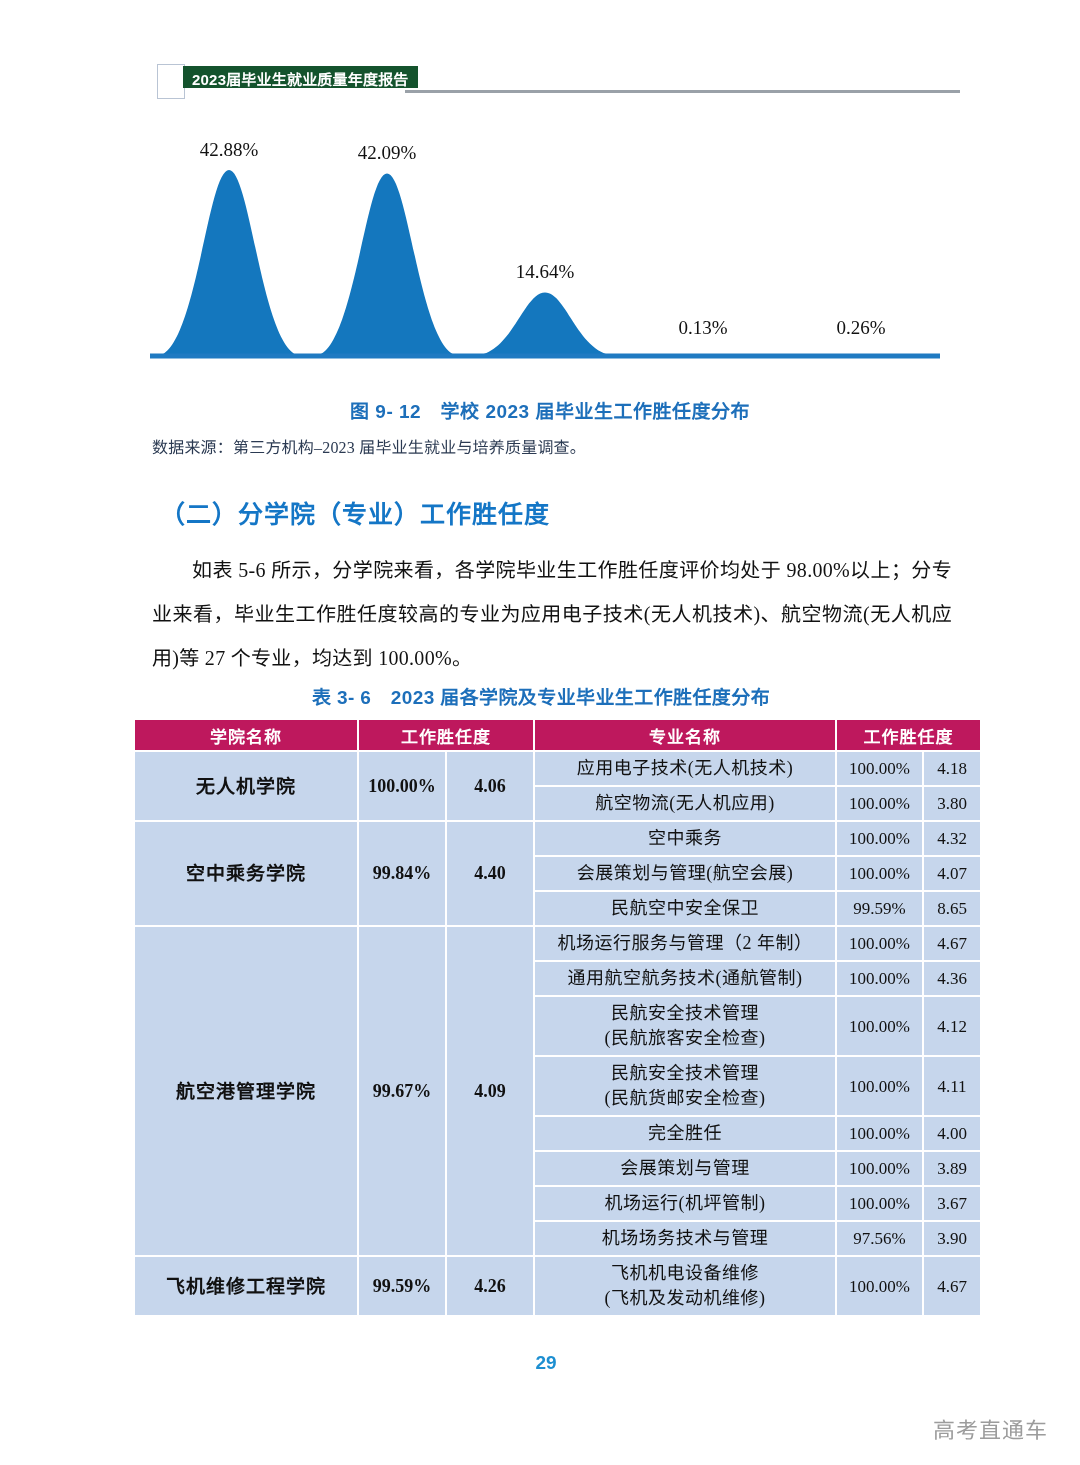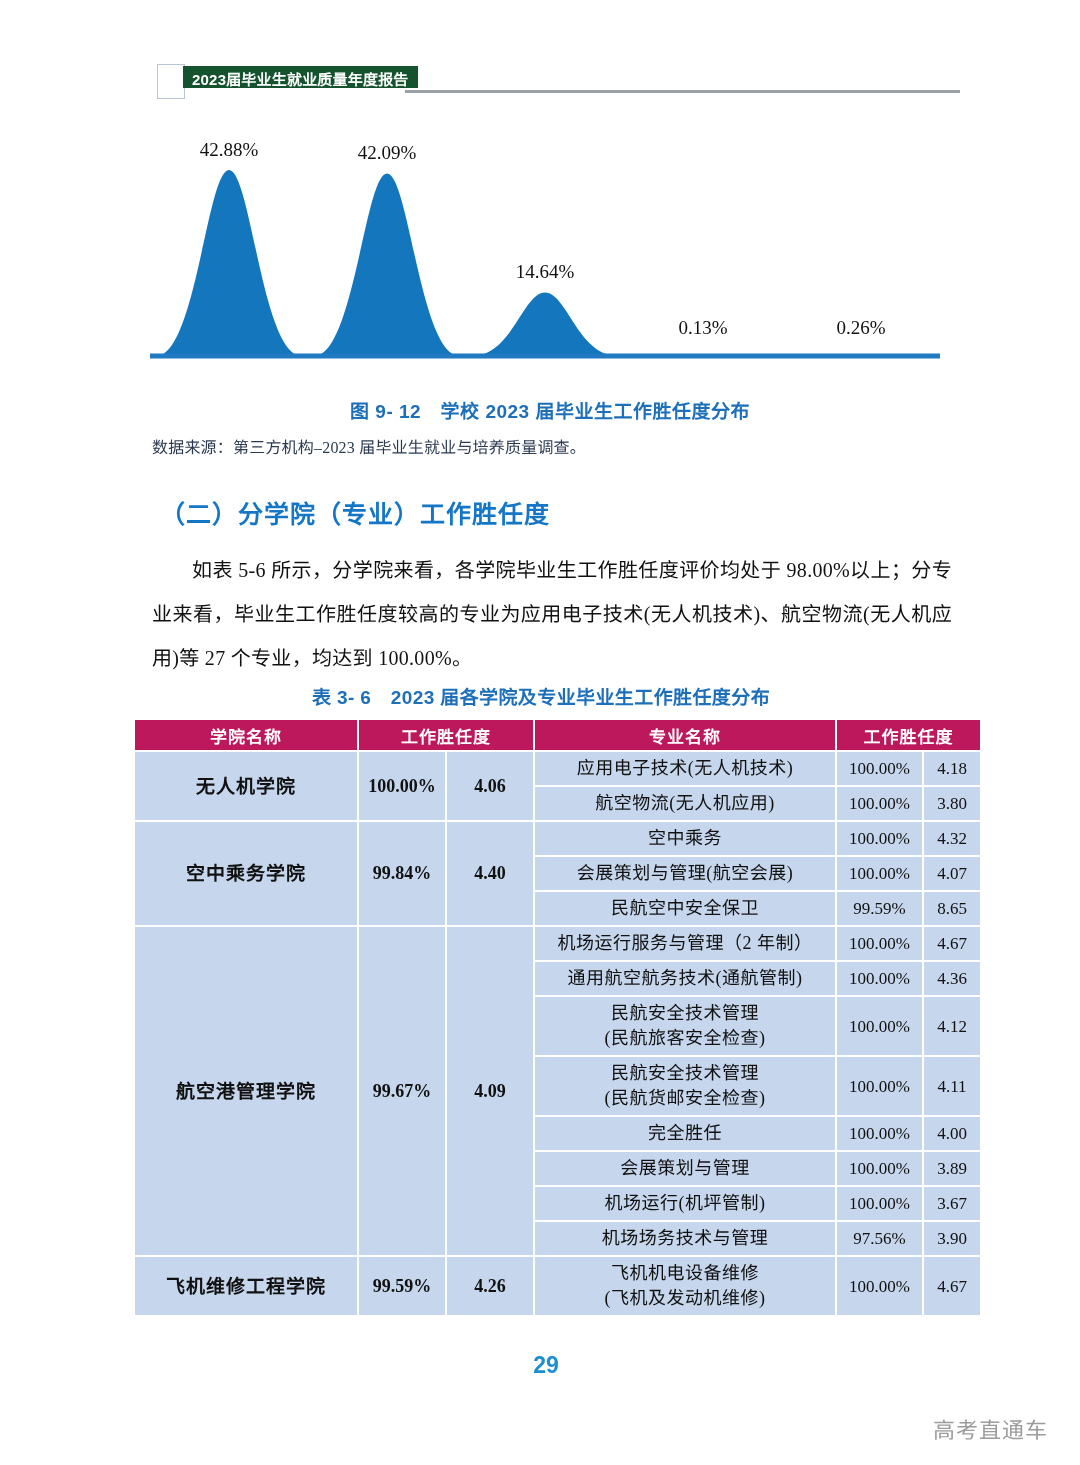--- a/index.html
+++ b/index.html
@@ -171,21 +171,21 @@
   td.major { font-size: 18px; letter-spacing: 0.5px; }
   td.mnum  { font-size: 17px; }
   .two-line { display: block; }
 
   
   .page-num {
     position: absolute;
     left: 526px; top: 1352px;
     width: 40px;
     text-align: center;
-    font-size: 23px;
+    font-size: 19px;
     font-weight: 700;
     color: #1d8fd1;
     font-family: "Liberation Sans", "DejaVu Sans", sans-serif;
   }
   .watermark {
     position: absolute;
     left: 933px; top: 1412px;
     font-size: 22px;
     color: #9c9c9c;
     font-family: Liberation Mono, monospace;

